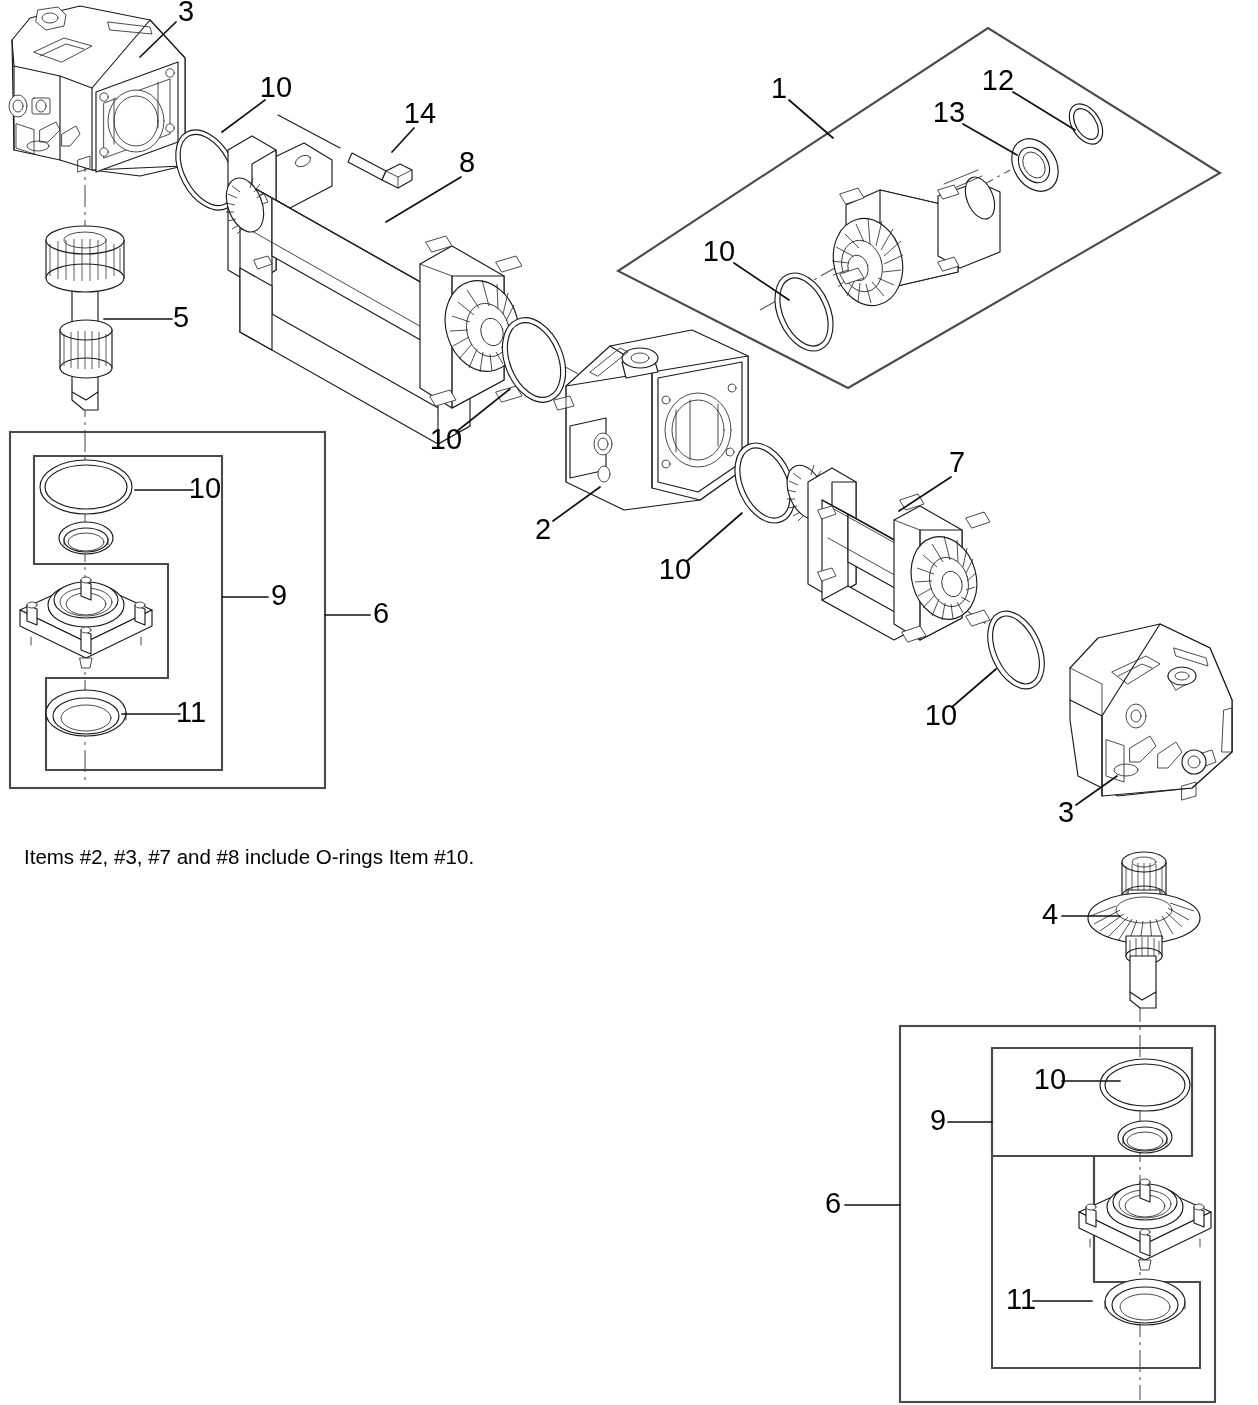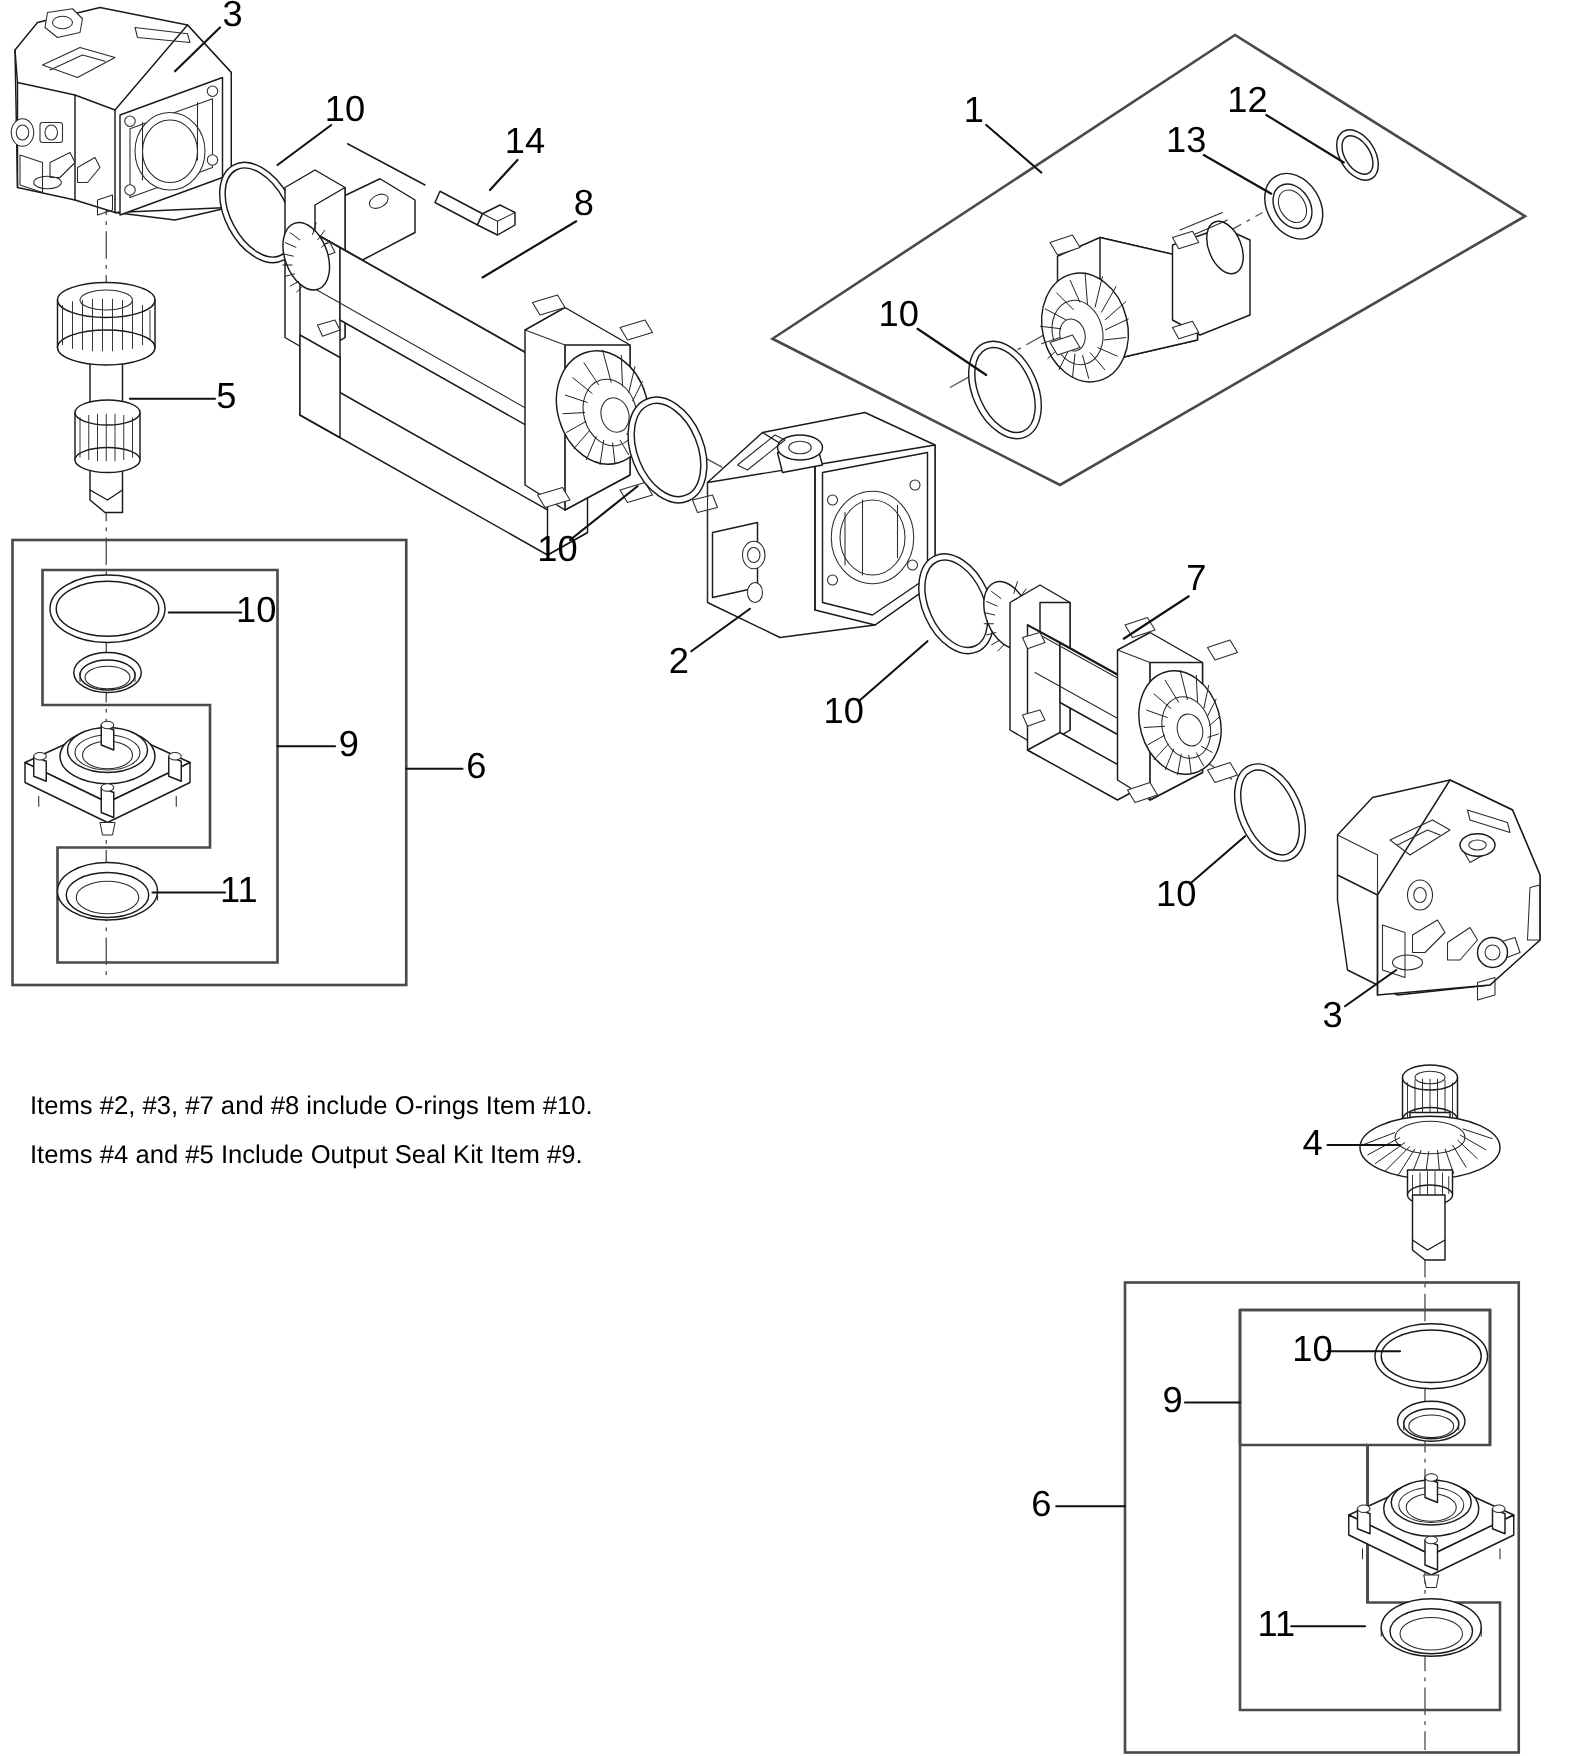--- a/index.html
+++ b/index.html
@@ -13,21 +13,21 @@
   .ln-f{fill:#ffffff;stroke:#1a1a1a;stroke-width:1.15;stroke-linejoin:round;stroke-linecap:round;}
   .ln-ft{fill:#ffffff;stroke:#2b2b2b;stroke-width:0.85;stroke-linejoin:round;stroke-linecap:round;}
   .grp-box{fill:none;stroke:#4a4a4a;stroke-width:2.1;}
   .leader{fill:none;stroke:#111111;stroke-width:1.7;stroke-linecap:round;}
   .ctr{fill:none;stroke:#555555;stroke-width:1.1;
        stroke-dasharray:22 5 3 5;stroke-linecap:butt;}
   .gear{fill:none;stroke:#222222;stroke-width:0.8;}
   .hatch{fill:none;stroke:#2a2a2a;stroke-width:0.75;}
   .callout{font-family:"Liberation Sans","DejaVu Sans",sans-serif;
            font-size:29px;fill:#000;dominant-baseline:middle;}
-  .notes{position:absolute;left:24px;top:845px;width:640px;margin-top:28px;}
+  .notes{position:absolute;left:24px;top:845px;width:640px;}
   .notes p{margin:0 0 15px 0;font-size:20.5px;color:#000;line-height:1.15;
            font-family:"Liberation Sans","DejaVu Sans",sans-serif;white-space:nowrap;}
 </style>
 </head>
 <body>
 
 <div id="stage">
 
   <svg id="dwg" viewBox="0 0 1258 1405">
 
@@ -504,16 +504,15 @@
         <g>
           <path class="leader" d="M1033,1301 L1092,1301"></path>
           <text class="callout" x="1021" y="1301" text-anchor="middle">11</text>
         </g>
       </g>
 
   </svg>
 
   <div class="notes">
     <p>Items #2, #3, #7 and #8 include O-rings Item #10.</p>
-    <p>Items #4 and #5 Include Output Seal Kit Item #9.</p>
   </div>
 
 </div>
 
 </body></html>

